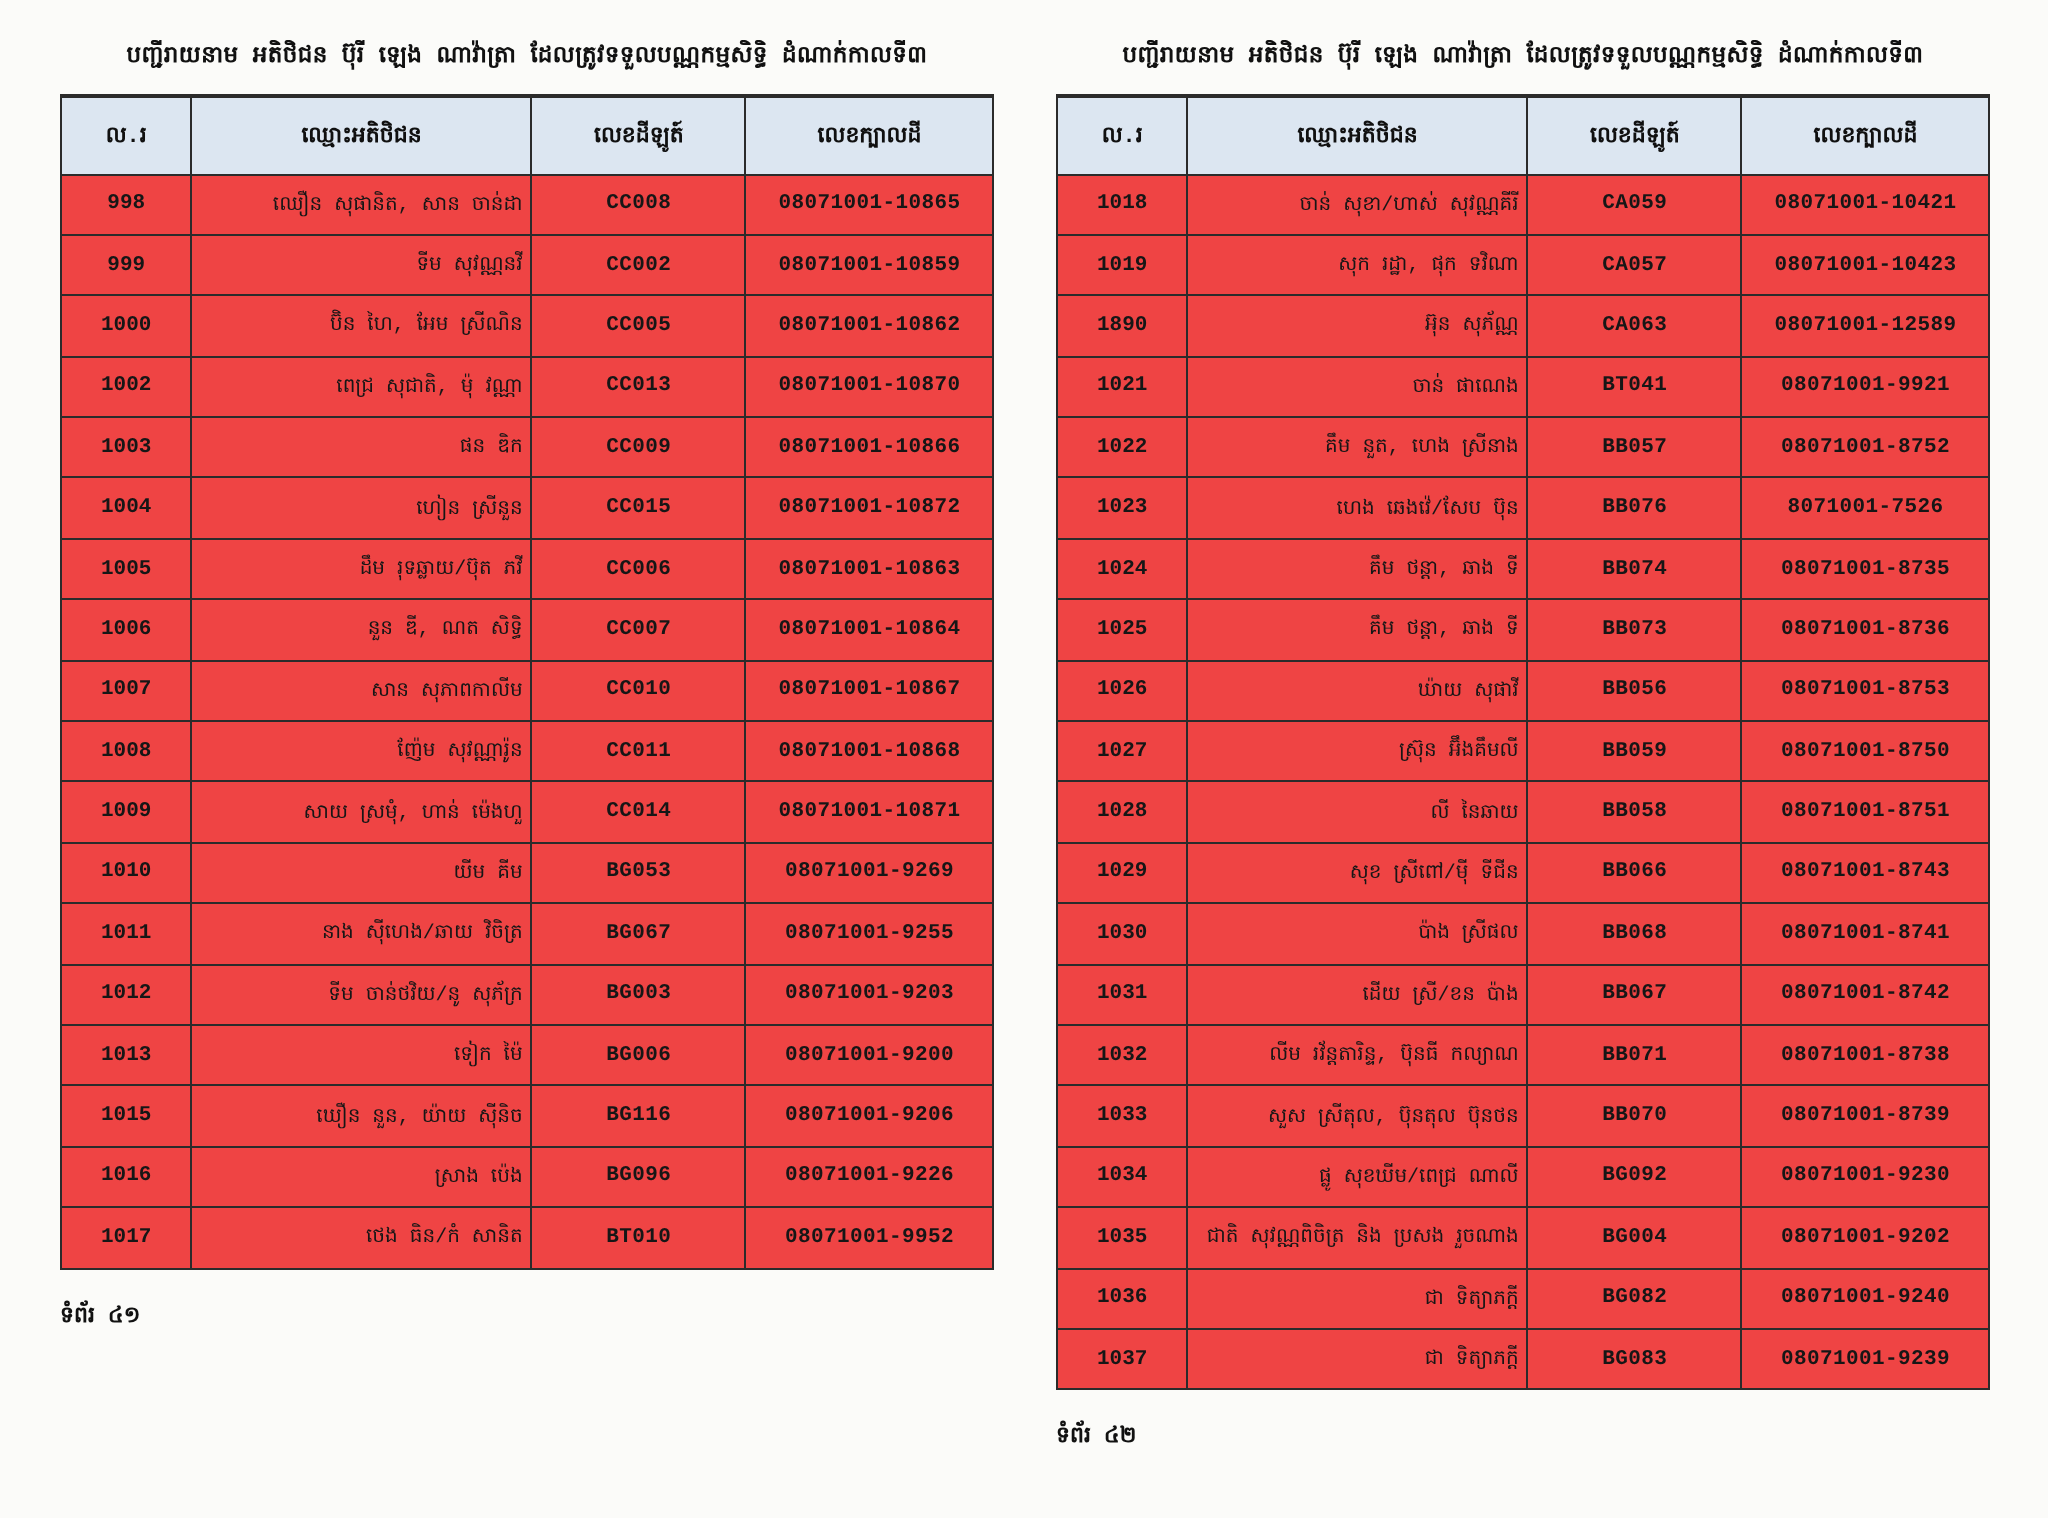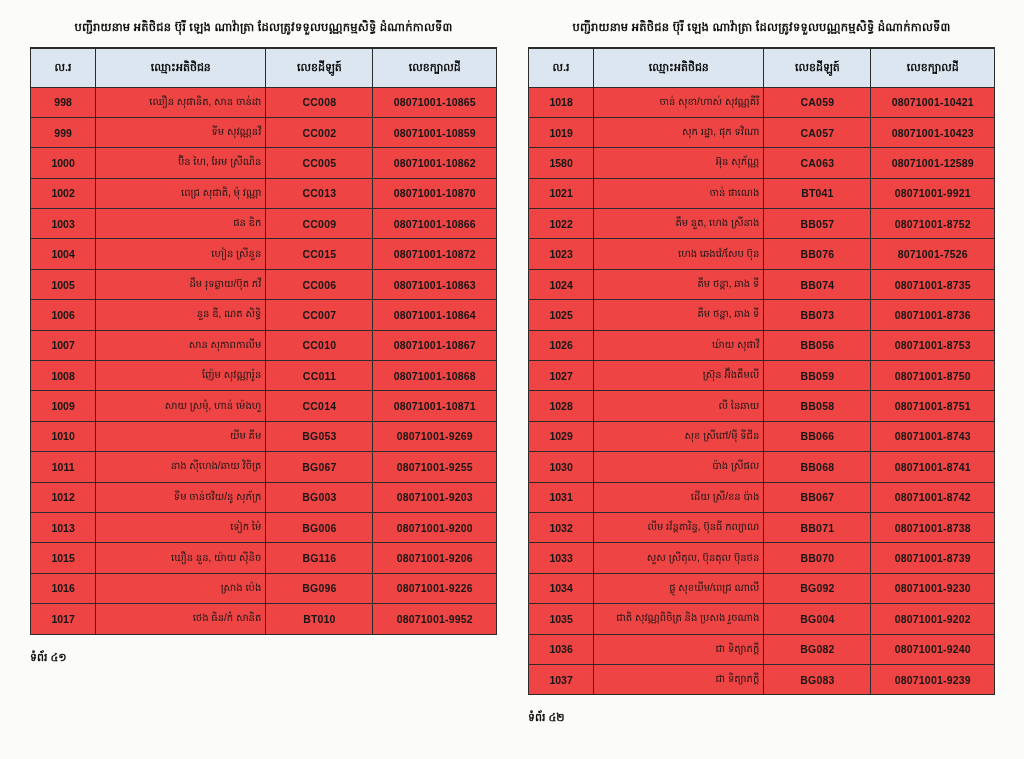--- a/index.html
+++ b/index.html
@@ -11,20 +11,21 @@
     font-family: "Liberation Sans", sans-serif;
     color: #1c1c1c;
     overflow: hidden;
   }
   .spread {
     display: flex;
     gap: 31px;
     padding: 12px 29px 0 30px;
     width: 1024px;
     height: 759px;
+    font-family: Liberation Mono, monospace;
   }
   .page {
     flex: 1;
     display: flex;
     flex-direction: column;
     min-width: 0;
   }
   .title {
     font-size: 11.5px;
     font-weight: bold;
@@ -240,21 +241,21 @@
             <td>CA059</td>
             <td>08071001-10421</td>
           </tr>
           <tr>
             <td>1019</td>
             <td>សុក រដ្ឋា, ផុក ទវិណា</td>
             <td>CA057</td>
             <td>08071001-10423</td>
           </tr>
           <tr>
-            <td>1580</td>
+            <td>1890</td>
             <td>អ៊ុន សុភ័ណ្ណ</td>
             <td>CA063</td>
             <td>08071001-12589</td>
           </tr>
           <tr>
             <td>1021</td>
             <td>ចាន់ ផាណេង</td>
             <td>BT041</td>
             <td>08071001-9921</td>
           </tr>

